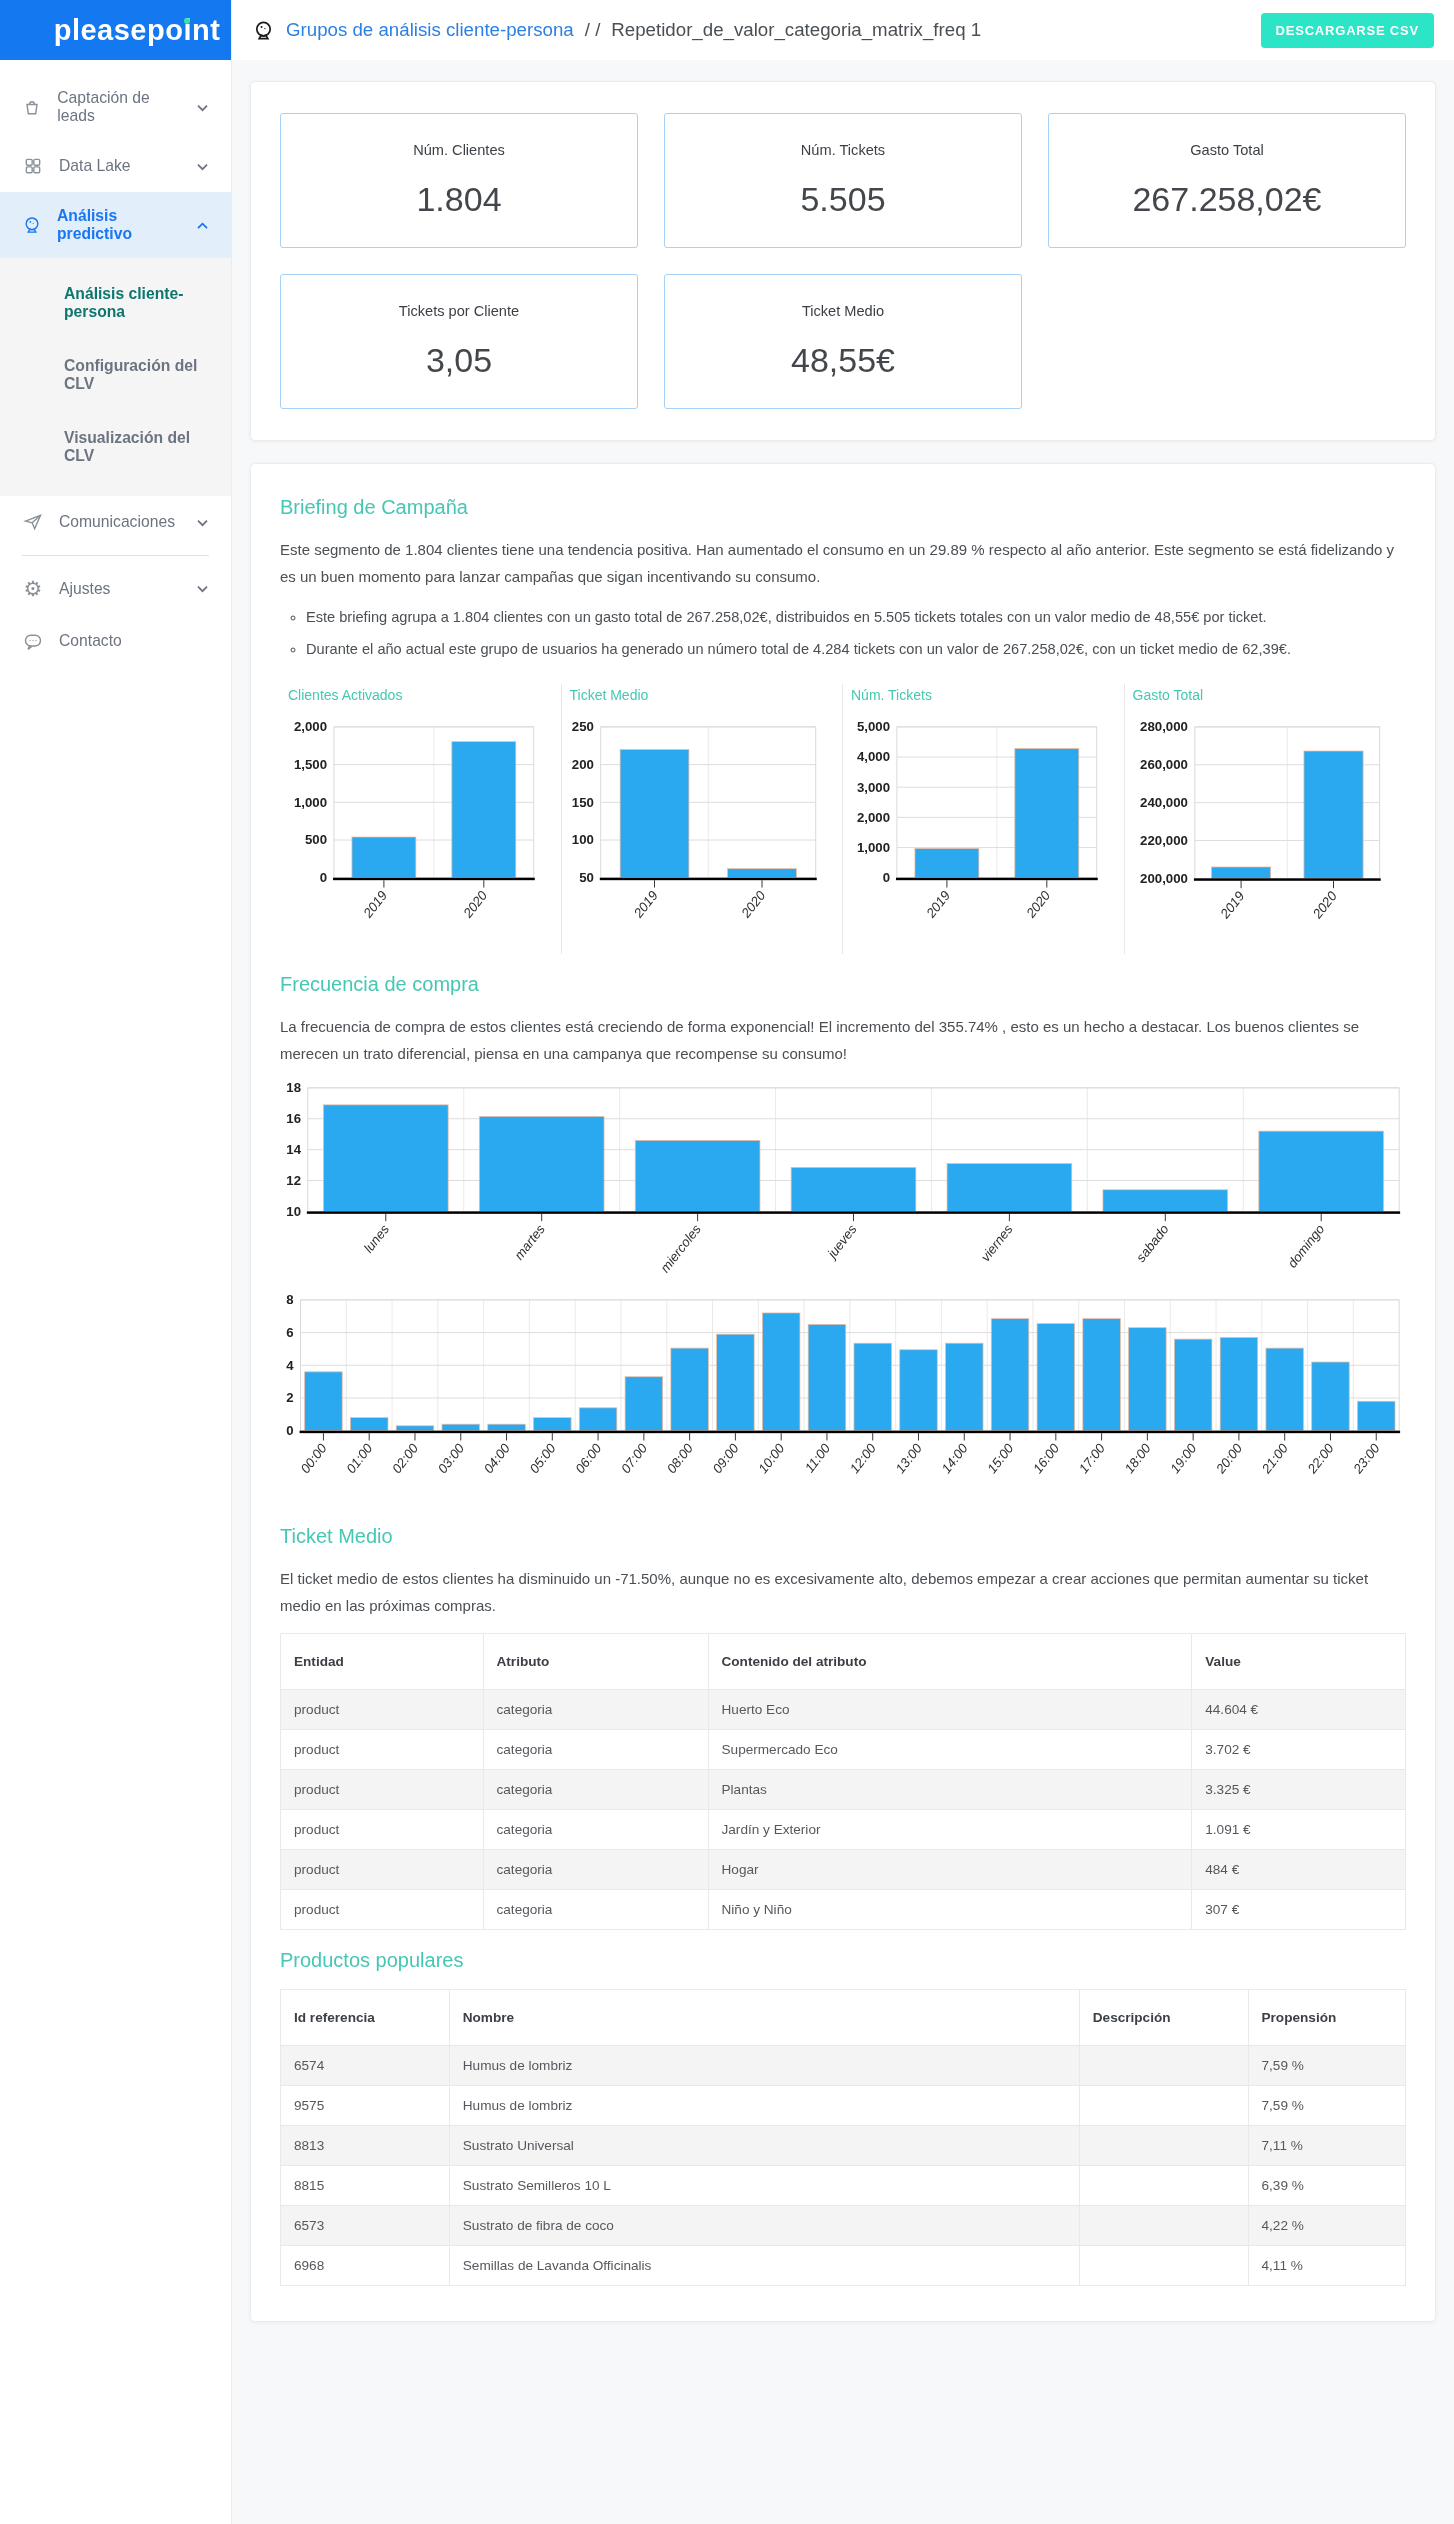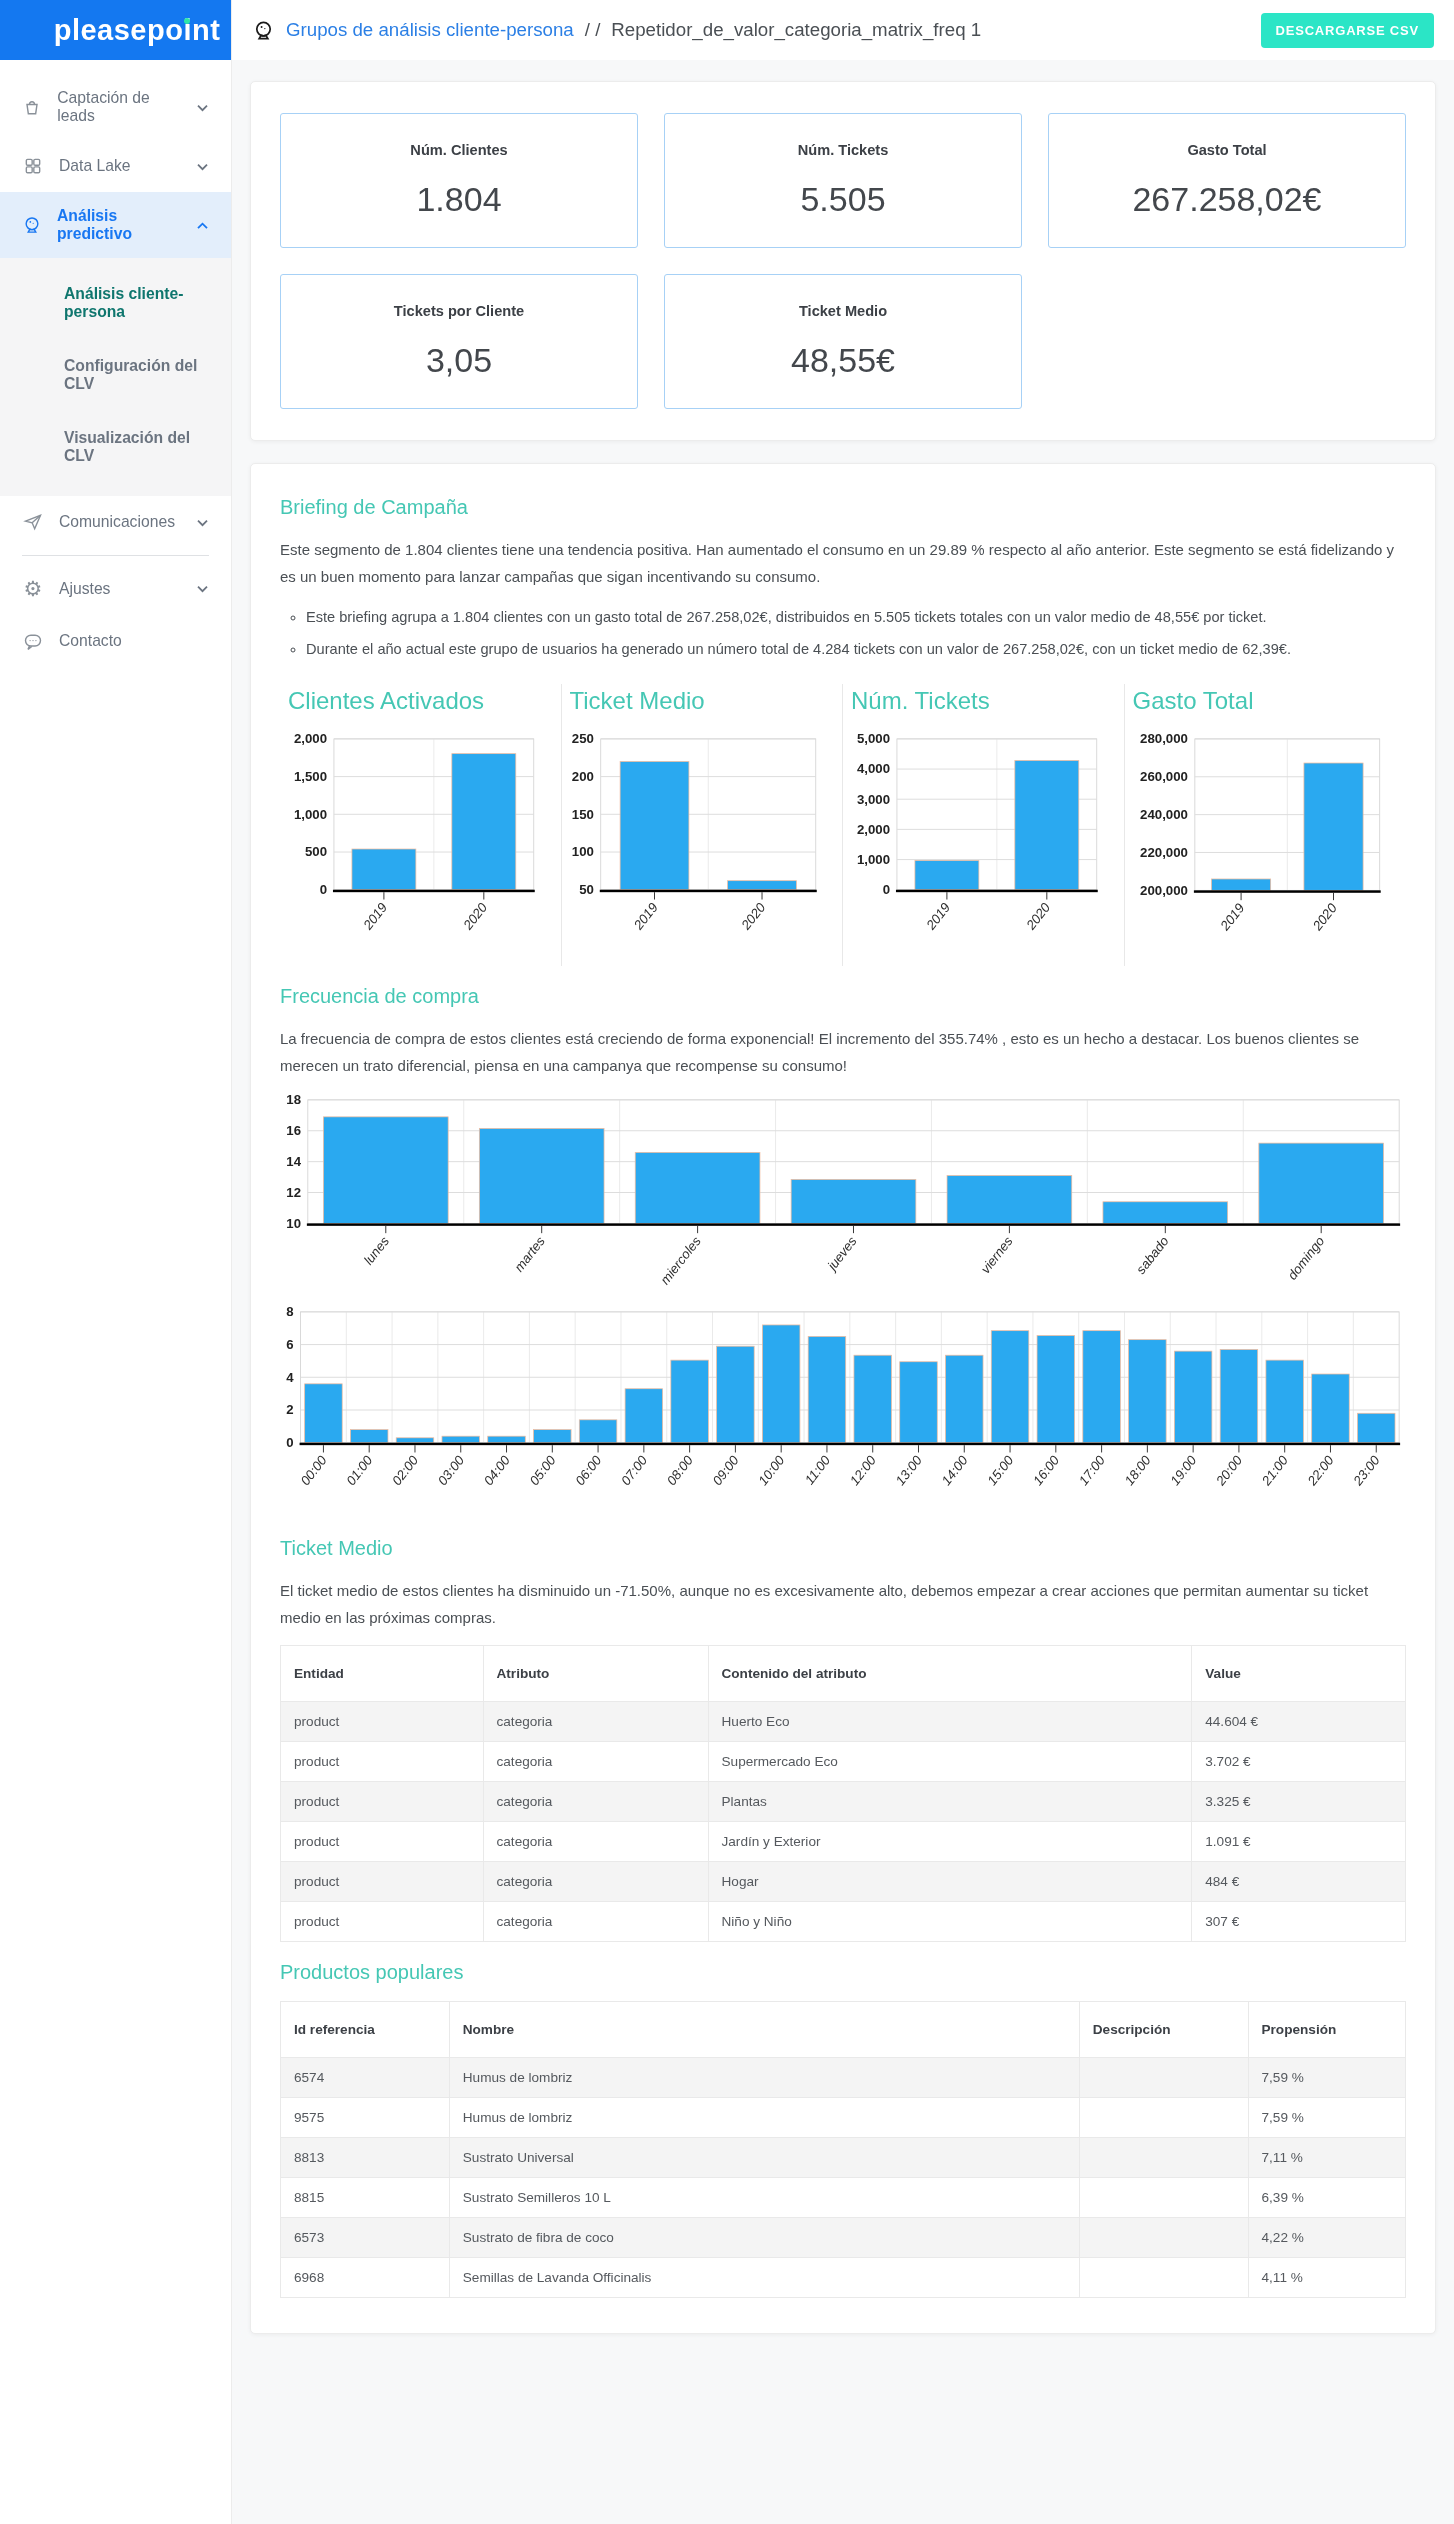--- a/index.html
+++ b/index.html
@@ -35,35 +35,35 @@
   .csv-btn { margin-left:auto; background:#2be5c6; color:#fff; border:none; font-family:inherit;
              font-size:13px; font-weight:bold; letter-spacing:0.8px; padding:10px 15px; border-radius:4px; cursor:pointer; }
   .content { padding:21px 18px 30px; display:flex; flex-direction:column; gap:22px; }
   .card { background:#fff; border:0.5px solid #ececec; border-radius:5px; box-shadow:0 1px 4px rgba(0,0,0,0.05); }
 
   
   .kpi-card { padding:31px 29px; }
   .kpi-grid { display:grid; grid-template-columns:repeat(3,1fr); gap:26px; }
   .kpi-box { border:1px solid #a7d1f6; border-radius:3px; height:135px; display:flex; flex-direction:column;
              align-items:center; justify-content:center; gap:22px; background:#fff; }
-  .kpi-label { font-size:14.6px; font-weight:bold; color:#3c4046; }
+  .kpi-label { font-size:14.6px; font-weight:normal; color:#3c4046; }
   .kpi-value { font-size:34px; font-weight:300; color:#43474c; }
 
   
   .report-card { padding:28px 29px 35px; }
   h2.sect { color:#45c7b4; font-size:20px; font-weight:normal; margin:19px 0 17px; }
   h2.sect.first { margin-top:4px; }
   p.body { font-size:15px; color:#4a4f54; line-height:1.8; margin-bottom:13px; max-width:1313px; }
   ul.bullets { list-style:circle; padding-left:26px; margin:15px 0 5px; }
   ul.bullets li { font-size:14.6px; color:#4a4f54; line-height:1.7; margin-bottom:7px; }
 
   .minis { display:grid; grid-template-columns:repeat(4,1fr); margin-top:22px; }
   .mini { border-right:0.5px solid #e8e8e8; padding:3px 13px 0 3px; }
   .mini:last-child { border-right:none; }
-  .mini h3 { color:#45c7b4; font-size:24px; font-weight:normal; margin:0 0 18px 5px; }
+  .mini h3 { color:#45c7b4; font-size:14px; font-weight:normal; margin:0 0 18px 5px; }
 
   .widechart { margin:15px 0 5px; }
 
   table { width:100%; border-collapse:collapse; font-size:13.6px; color:#55595e; margin-top:14px; }
   th { text-align:left; font-weight:bold; color:#3c4046; padding:20px 13px; border:0.5px solid #e9e9e9; background:#fff; }
   td { padding:12px 13px; border:0.5px solid #e9e9e9; }
   tbody tr:nth-child(odd) { background:#f4f4f4; }
   tbody tr:nth-child(even) { background:#fff; }
   .t-carac col.c0{width:18%} .t-carac col.c1{width:20%} .t-carac col.c2{width:43%} .t-carac col.c3{width:19%}
   .t-prod col.c0{width:15%} .t-prod col.c1{width:56%} .t-prod col.c2{width:15%} .t-prod col.c3{width:14%}

